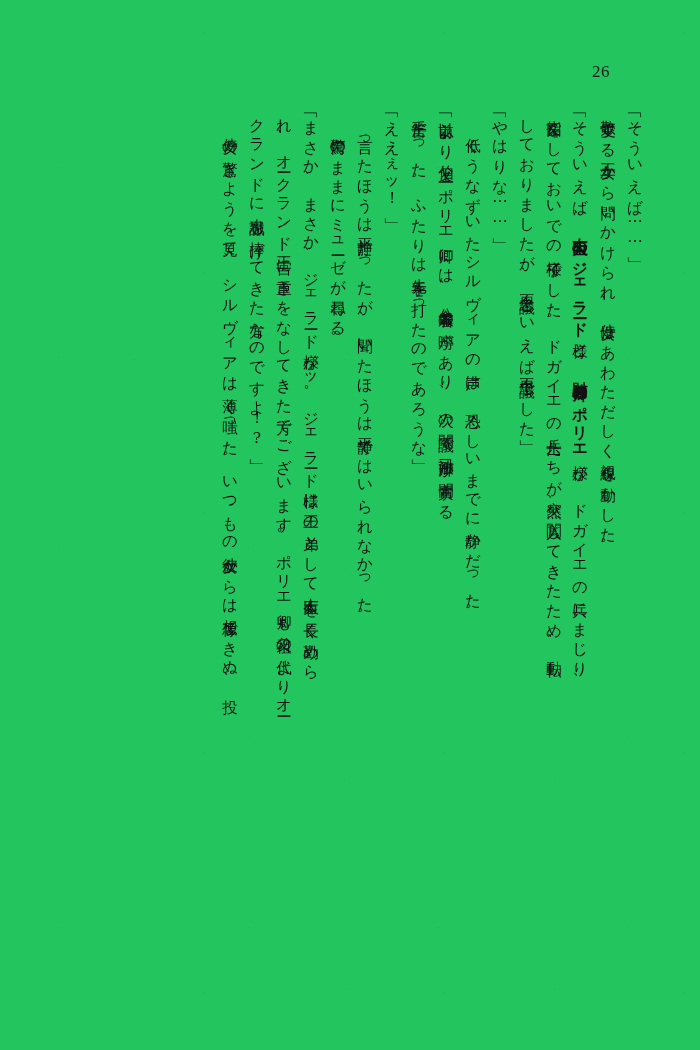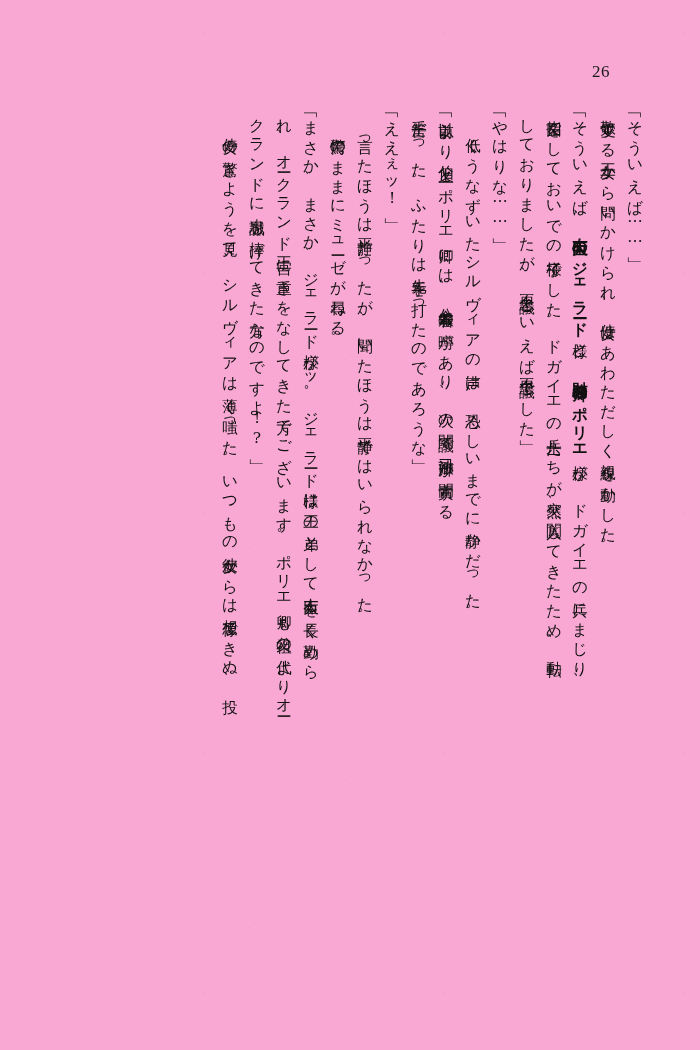--- a/index.html
+++ b/index.html
@@ -11,21 +11,21 @@
     height: 1050px;
     background: #ffffff;
     font-family: "Liberation Serif", "DejaVu Serif", serif;
     overflow: hidden;
   }
 
   #page {
     position: relative;
     width: 700px;
     height: 1050px;
-    background: #f9a8d4;
+    background: #22c55e;
     box-sizing: border-box;
   }
 
   
   #page-number {
     position: absolute;
     top: 62px;
     right: 90px;
     font-size: 17px;
     color: #1a1a1a;

